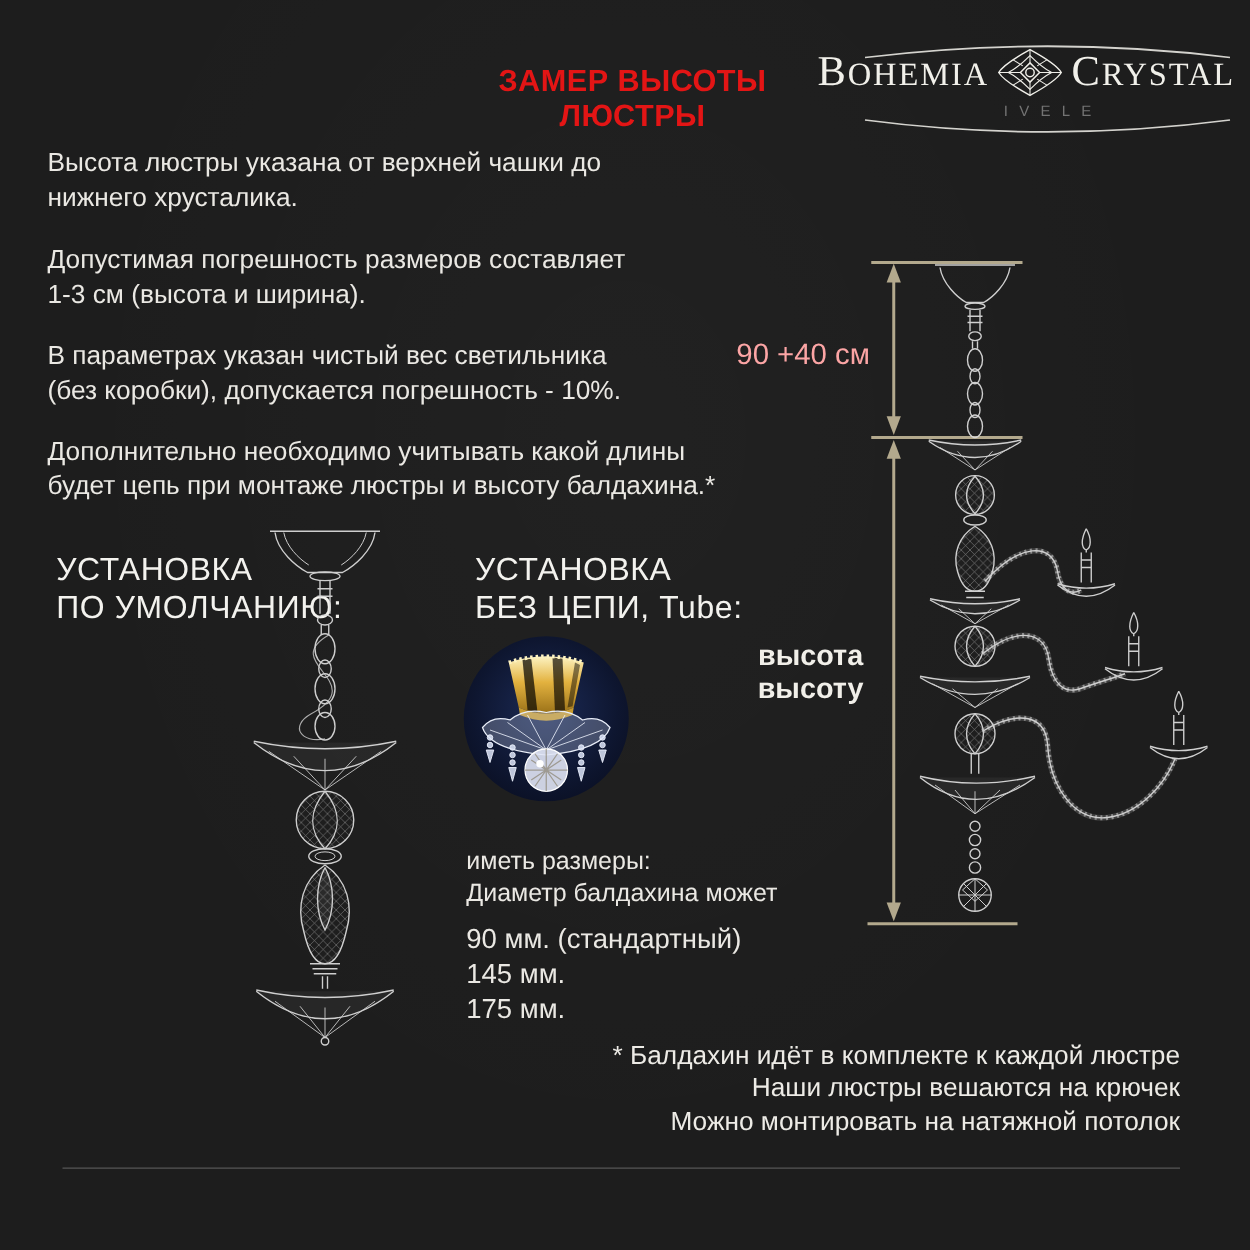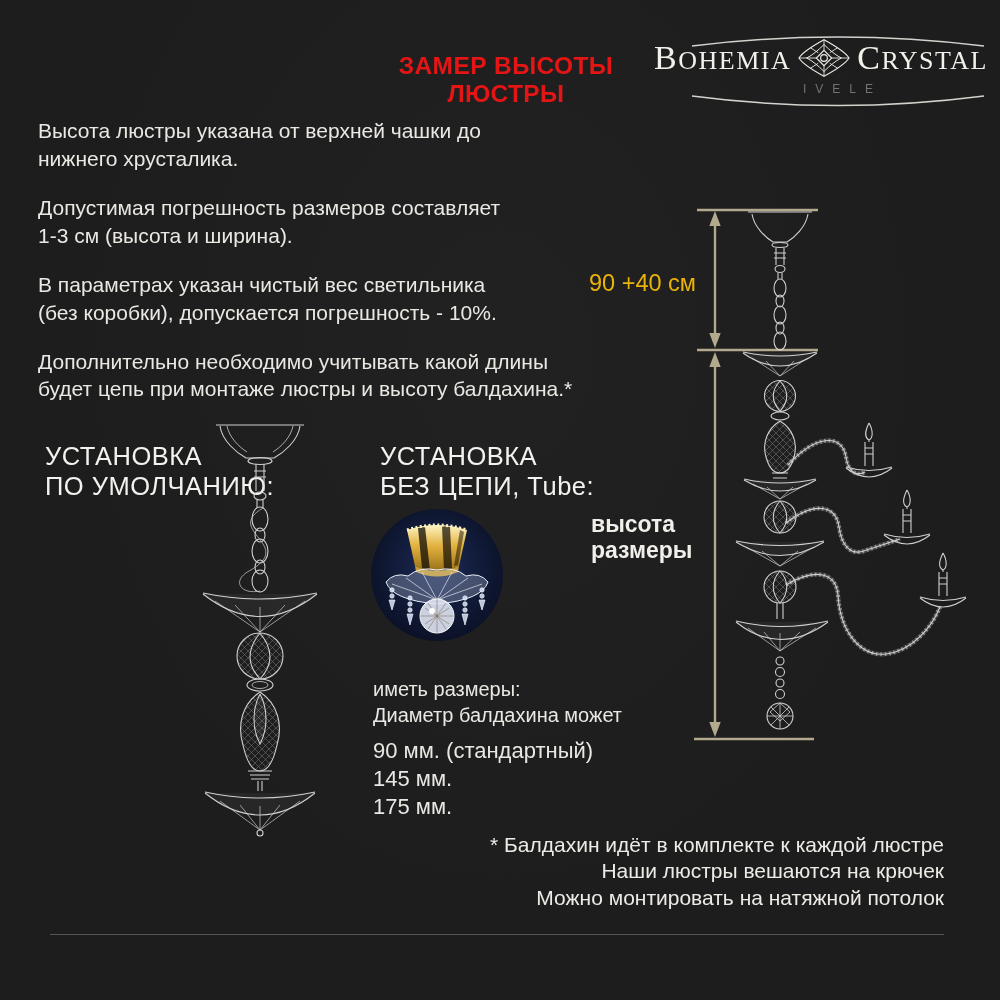--- a/index.html
+++ b/index.html
@@ -32,22 +32,22 @@
     font-family:"Liberation Sans",sans-serif;
   }
   
   .intro{left:38px;top:106px;width:600px;font-size:21px;line-height:1.33;color:#eae8e3;}
   .intro p{margin:11px 0 21px 0;}
   
   .sec-h{font-size:25.5px;line-height:1.18;letter-spacing:.5px;color:#f3f2ee;}
   .sec-h1{left:45px;top:441px;}
   .sec-h2{left:380px;top:441px;}
   
-  .chain-label{left:574px;top:270px;width:122px;text-align:right;font-size:23.5px;color:#eab308;}
-  .height-label{left:591px;top:511px;width:115px;font-size:23px;line-height:1.14;color:#f1efe9;font-weight:600;}
+  .chain-label{left:574px;top:270px;width:122px;text-align:right;font-size:23.5px;color:#fca5a5;}
+  .height-label{left:591px;top:511px;width:115px;text-align:center;font-size:23px;line-height:1.14;color:#f1efe9;font-weight:600;}
   
   .canopy{left:373px;top:676px;width:300px;color:#eae8e3;}
   .canopy .c-intro{font-size:20px;line-height:1.3;margin-bottom:9px;}
   .canopy .c-size{font-size:22px;line-height:1.27;}
   
   .footnotes{right:56px;top:832px;width:620px;text-align:right;font-size:21px;line-height:1.26;color:#edebe6;}
   .divider{left:50px;top:934px;width:894px;height:1px;background:#565656;}
   .photo{left:370px;top:508px;width:134px;height:134px;}
   svg{display:block;}
 </style>
@@ -298,21 +298,21 @@
 
       <circle cx="200" cy="521" r="13"></circle>
       <path d="M200,508 V534 M187,521 H213 M191,512 L209,530 M209,512 L191,530 M190,517 L200,508 L210,517 L200,526 Z" stroke-width="0.8"></path>
     </g>
   </svg>
 </div>
 
 <div class="abs chain-label">90 +40 см</div>
 <div class="abs height-label">
   <div>высота</div>
-  <div>размеры</div>
+  <div>высоту</div>
 </div>
 
 <div class="abs canopy">
   <div class="c-intro">
     <div>иметь размеры:</div>
     <div>Диаметр балдахина может</div>
   </div>
   <div class="c-size">90 мм. (стандартный)</div>
   <div class="c-size">145 мм.</div>
   <div class="c-size">175 мм.</div>

